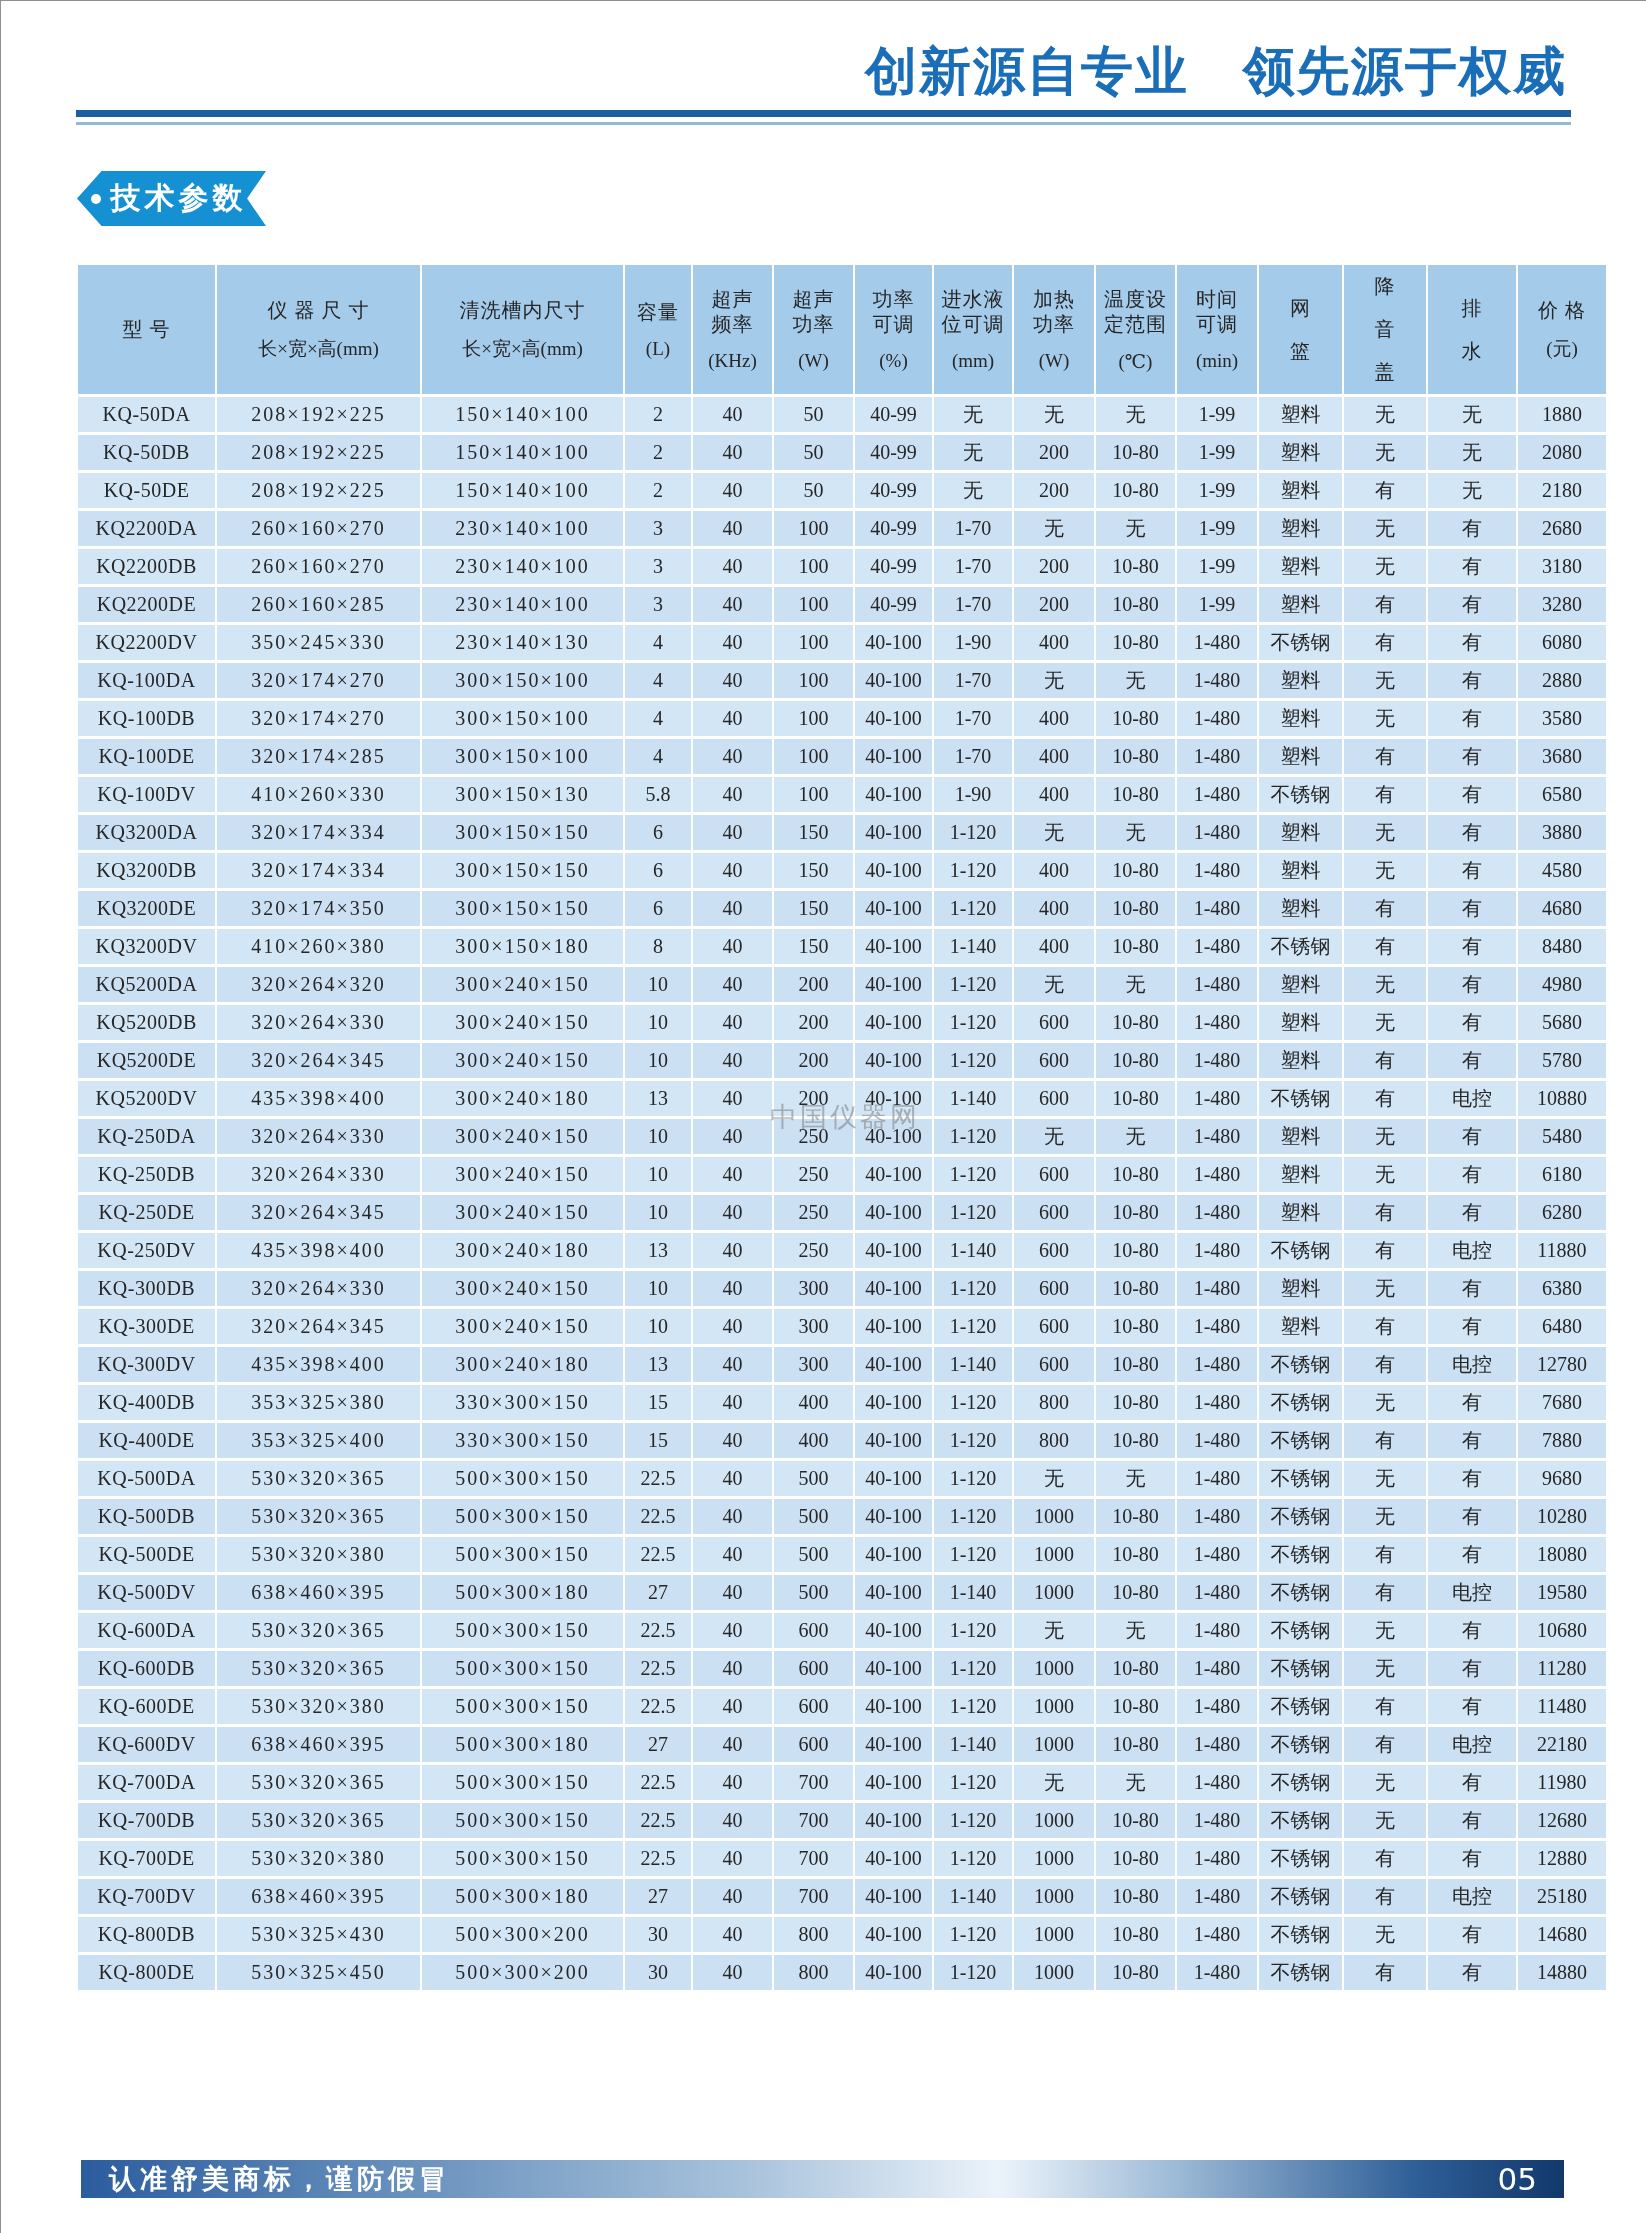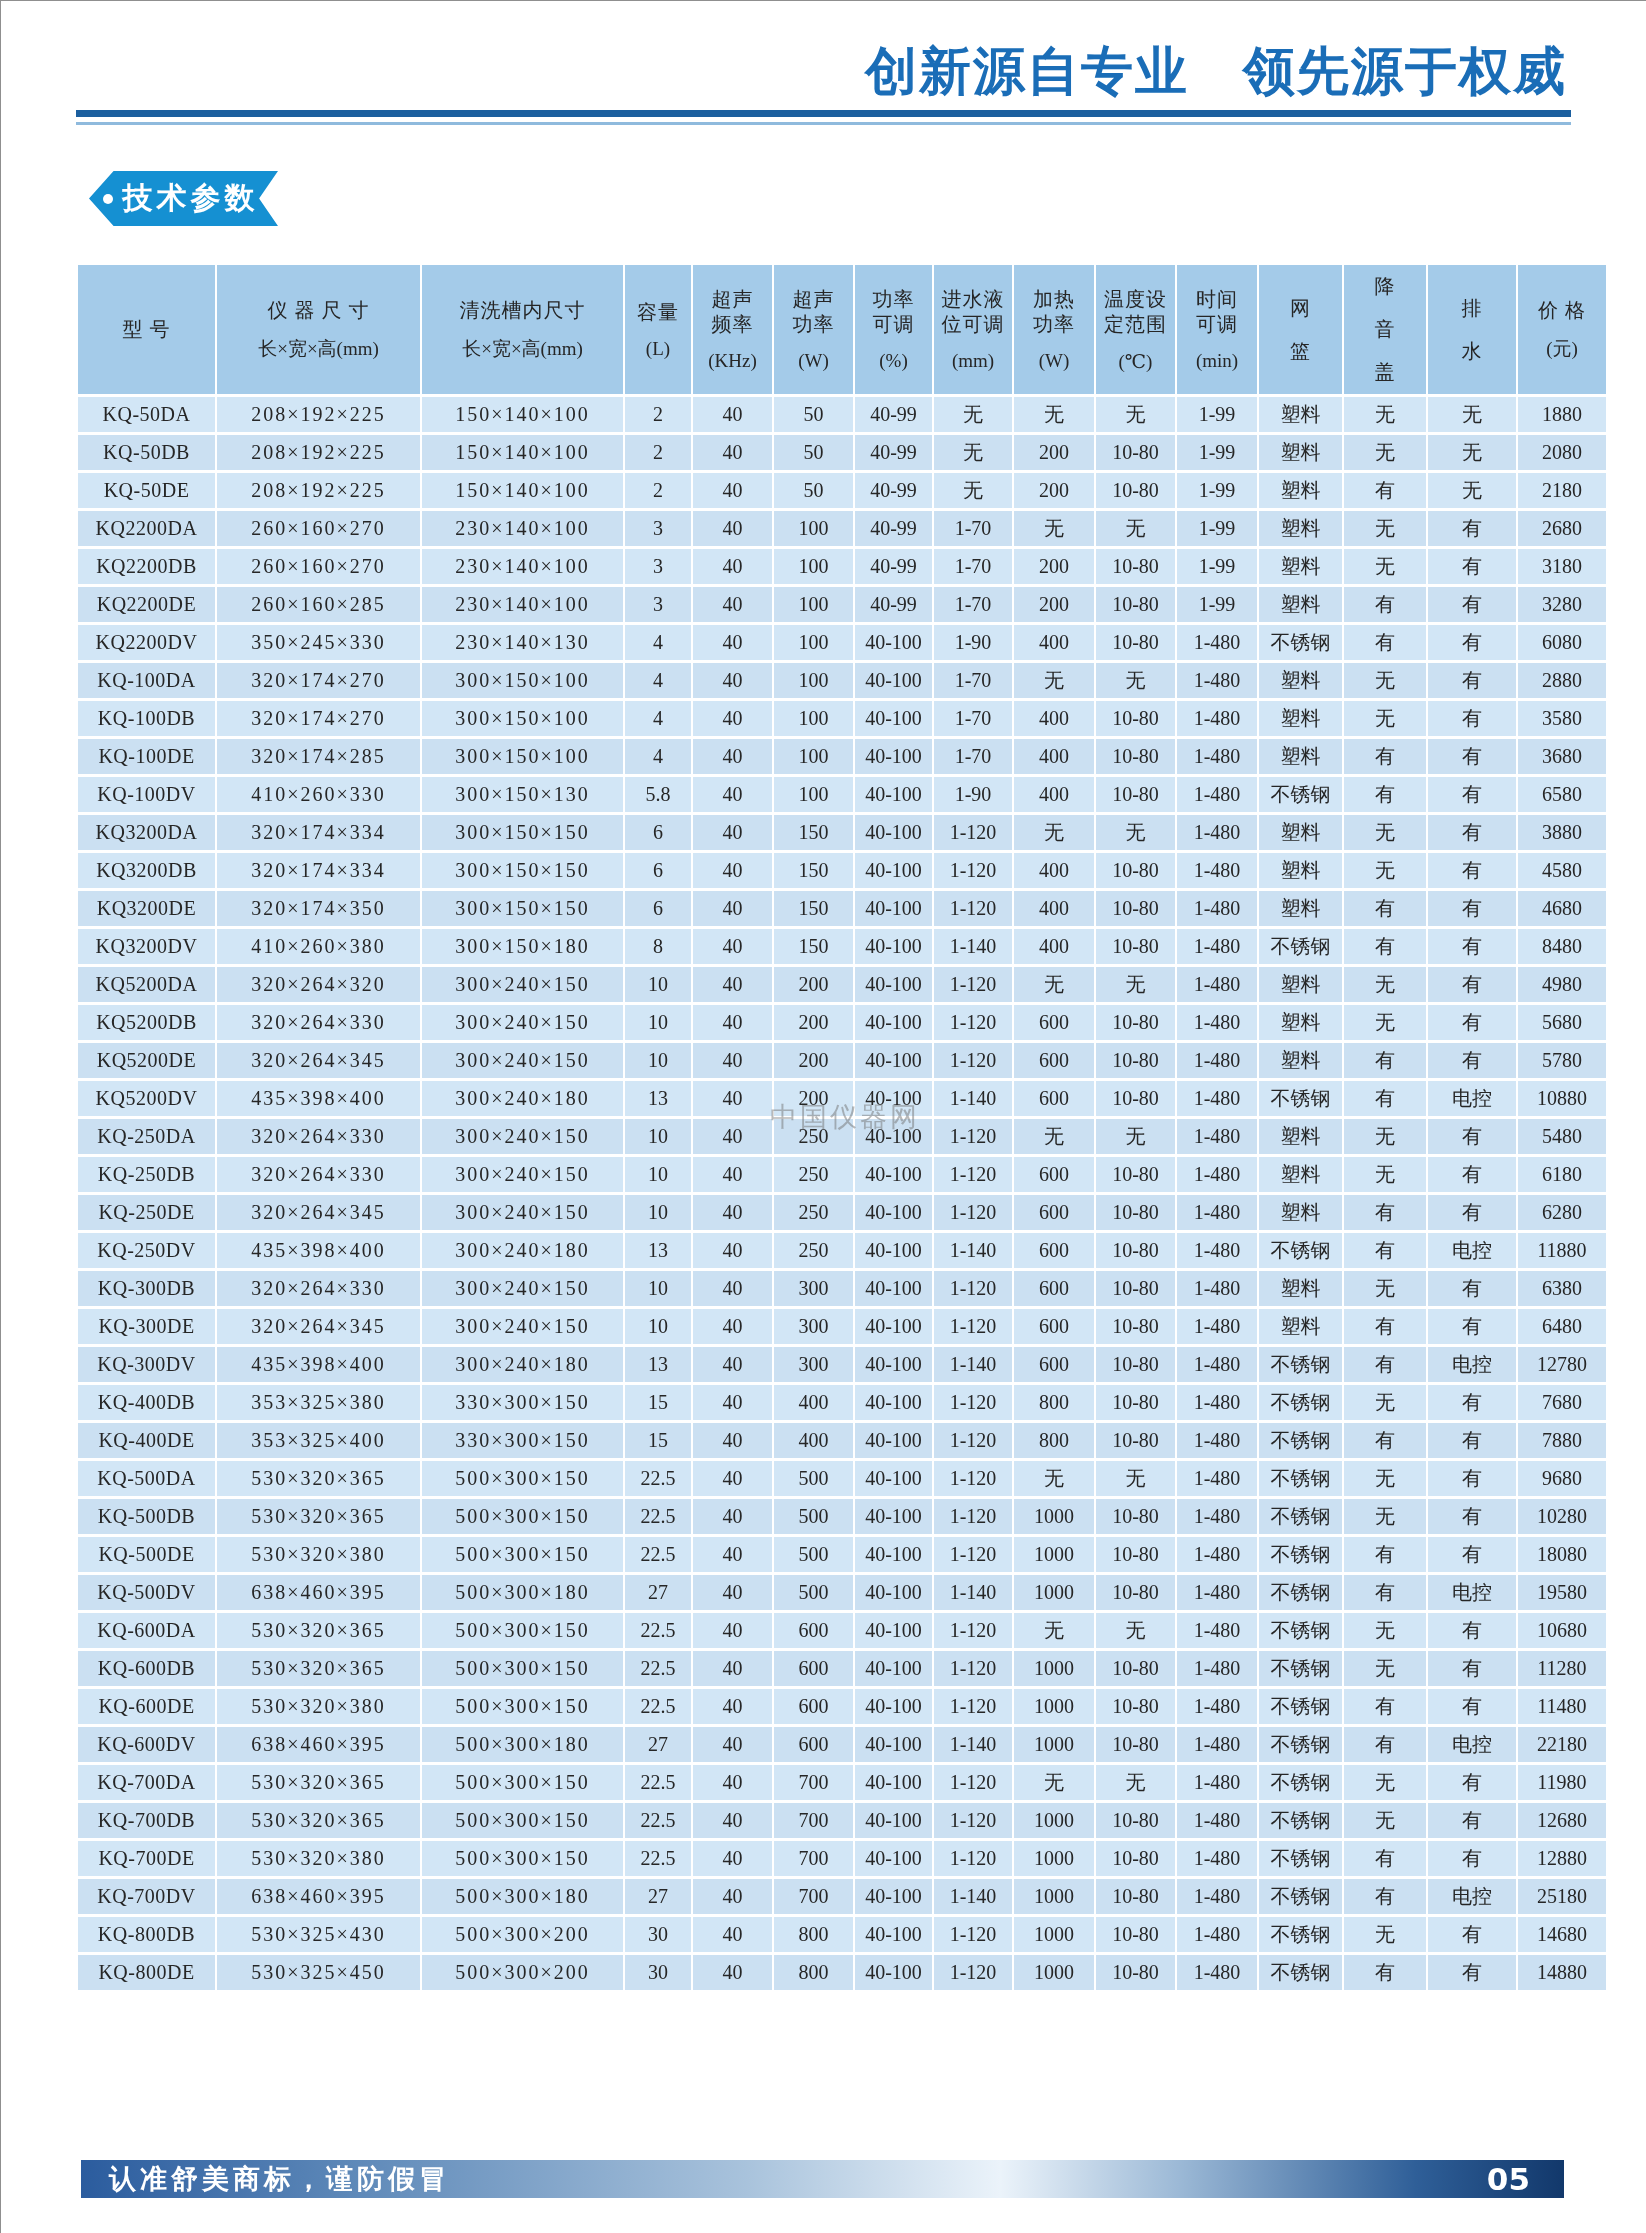--- a/index.html
+++ b/index.html
@@ -10,21 +10,21 @@
   }
   
   .slogan{
     position:absolute;top:36px;right:79px;display:flex;gap:54px;
     font-size:52px;font-weight:800;color:#1a6db7;letter-spacing:2px;
     font-family:"DejaVu Sans","Liberation Sans",sans-serif;
   }
   .rule-dark{position:absolute;top:109px;left:75px;width:1495px;height:7px;background:#1b5f9f;}
   .rule-light{position:absolute;top:121px;left:75px;width:1495px;height:3px;background:#8fbadd;}
   .badge{
-    position:absolute;top:170px;left:88px;width:189px;height:55px;background:#1590d2;
+    position:absolute;top:170px;left:76px;width:189px;height:55px;background:#1590d2;
     clip-path:polygon(13% 0,100% 0,90% 50%,100% 100%,13% 100%,0 50%);
     display:flex;align-items:center;justify-content:center;gap:10px;
     color:#ffffff;font-size:30px;font-weight:800;letter-spacing:4px;
   }
   .badge .dot{width:10px;height:10px;border-radius:50%;background:#ffffff;flex:0 0 auto;margin-left:-6px;}
   
   .spec-table-wrap{position:absolute;top:261px;left:75px;width:1497px;}
   table.spec{
     border-collapse:separate;border-spacing:2px 3px;table-layout:fixed;width:1497px;
     font-family:"Liberation Serif","DejaVu Serif",serif;color:#262626;
@@ -52,21 +52,21 @@
   .footer-bar{
     position:absolute;top:2159px;left:80px;width:1483px;height:38px;
     background:linear-gradient(90deg,#2b5c9e 0%,#5d88b8 18%,#a9c3dc 45%,#ebf3fa 62%,#9cb9d6 74%,#2f5f98 90%,#12386b 100%);
     display:flex;align-items:center;justify-content:space-between;
   }
   .footer-text{
     color:#ffffff;font-size:27px;font-weight:800;letter-spacing:4px;margin-left:28px;
     font-family:"DejaVu Sans","Liberation Sans",sans-serif;
   }
   .page-number{
-    color:#ffffff;font-size:31px;font-weight:700;margin-right:34px;
+    color:#ffffff;font-size:31px;font-weight:400;margin-right:27px;
     font-family:"DejaVu Sans","Liberation Sans",sans-serif;
   }
 </style>
 </head>
 <body>
 
 <div class="page">
 
   <div class="slogan">
     <span>创新源自专业</span>

